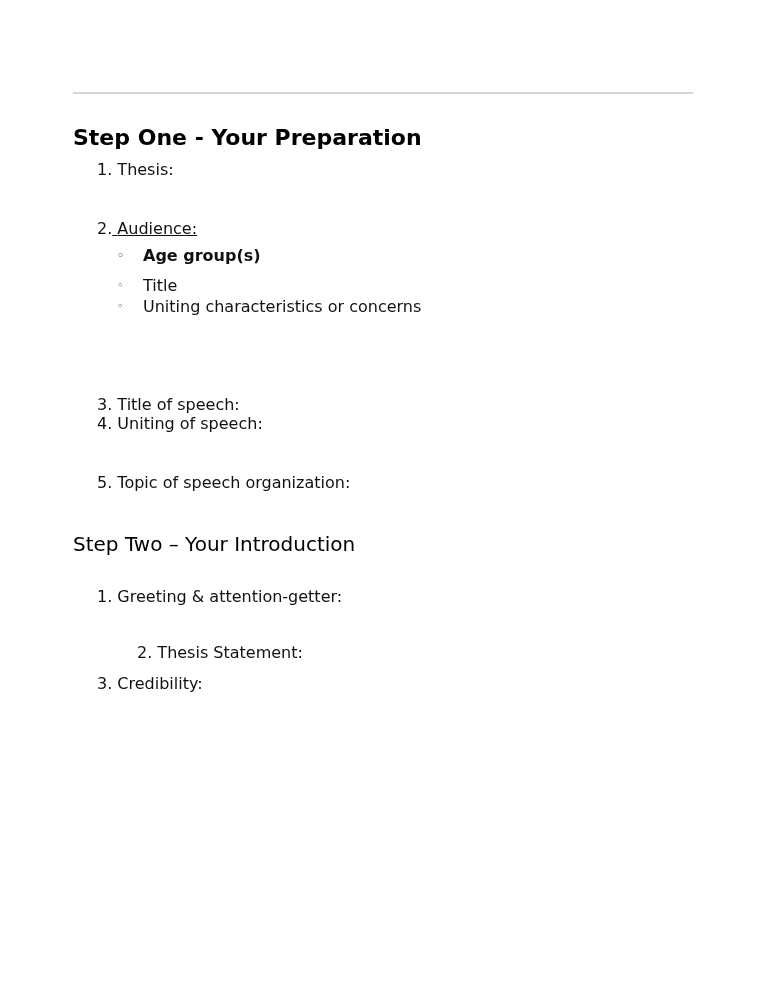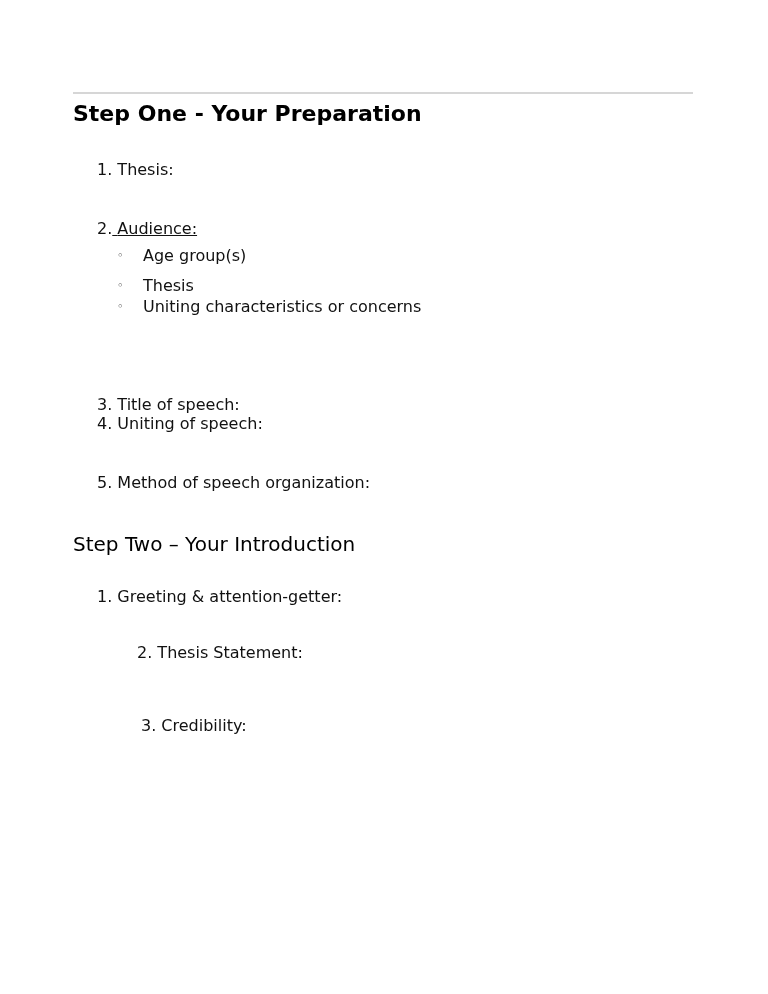--- a/index.html
+++ b/index.html
@@ -5,21 +5,21 @@
     html, body { margin: 0; padding: 0; background: #ffffff; }
     body {
       width: 768px; height: 994px; position: relative; overflow: hidden;
       font-family: "DejaVu Sans", sans-serif; color: #111111;
     }
     .hr {
       position: absolute; left: 73px; top: 92px; width: 620px; height: 0;
       border-top: 2px solid #d6d6d6;
     }
     .h1 {
-      position: absolute; left: 73px; top: 100px; margin: 0;
+      position: absolute; left: 73px; top: 124px; margin: 0;
       font-size: 22px; font-weight: bold; line-height: 28px; color: #000; text-align: center;
     }
     .h2 {
       position: absolute; left: 73px; top: 531px; margin: 0;
       font-size: 20px; font-weight: normal; line-height: 26px; color: #000;
     }
     .item {
       position: absolute; left: 97px; font-size: 16px; line-height: 20px;
       white-space: nowrap; color: #111;
     }
@@ -43,53 +43,53 @@
 <div class="item" style="top:160px;">
   <span class="num">1.</span>
   <span>Thesis:</span>
 </div>
 
 <div class="item" style="top:219px;text-decoration:underline;">
   <span class="num">2.</span>
   <span>Audience:</span>
 </div>
 
-<div class="sub" style="top:246px;">
+<div class="sub" style="top:246px;font-weight:bold;">
   <span class="bullet">◦</span><span>Age group(s)</span>
 </div>
 <div class="sub" style="top:276px;">
-  <span class="bullet">◦</span><span>Thesis</span>
+  <span class="bullet">◦</span><span>Title</span>
 </div>
 <div class="sub" style="top:297px;">
   <span class="bullet">◦</span><span>Uniting characteristics or concerns</span>
 </div>
 
 <div class="item" style="top:355px;margin-top:40px;">
   <span class="num">3.</span>
   <span>Title of speech:</span>
 </div>
 
 <div class="item" style="top:414px;">
   <span class="num">4.</span>
   <span>Uniting of speech:</span>
 </div>
 
 <div class="item" style="top:473px;">
   <span class="num">5.</span>
-  <span>Method of speech organization:</span>
+  <span>Topic of speech organization:</span>
 </div>
 
 <h2 class="h2">Step Two – Your Introduction</h2>
 
 <div class="item" style="top:587px;">
   <span class="num">1.</span>
   <span>Greeting &amp; attention-getter:</span>
 </div>
 
 <div class="item" style="top:643px;margin-left:40px;">
   <span class="num">2.</span>
   <span>Thesis Statement:</span>
 </div>
 
-<div class="item" style="top:716px;margin-left:44px;">
+<div class="item" style="top:674px;">
   <span class="num">3.</span>
   <span>Credibility:</span>
 </div>
 
 </body></html>

